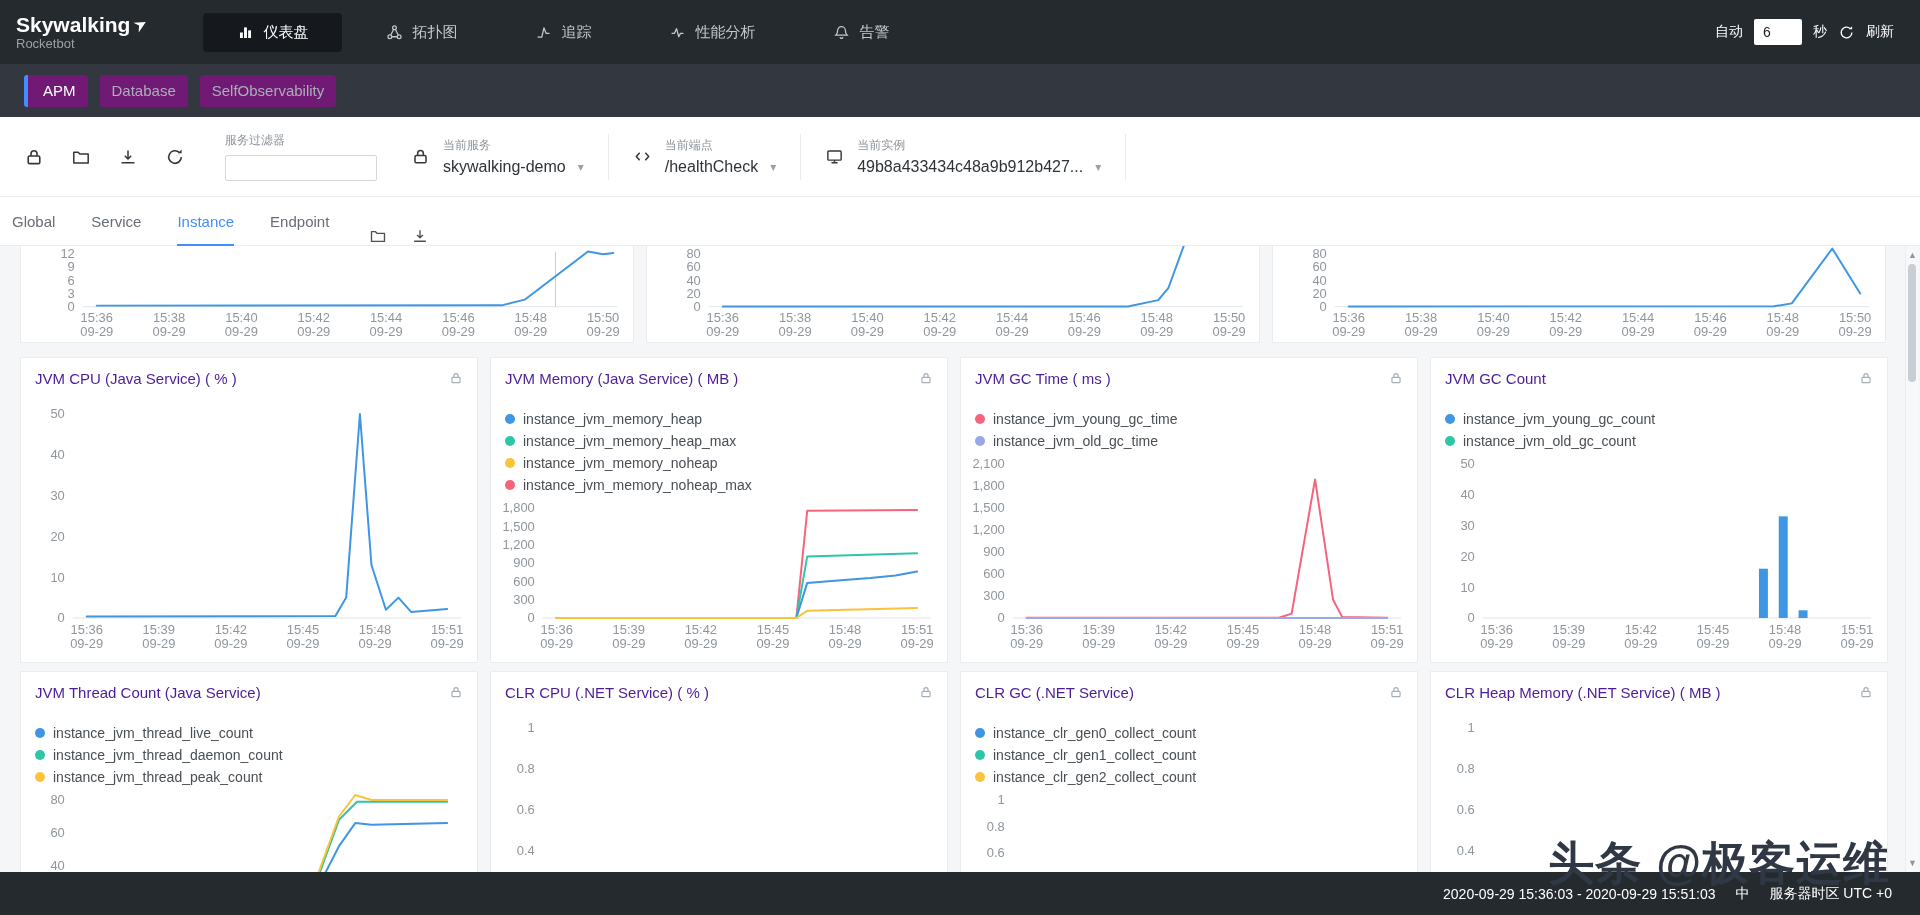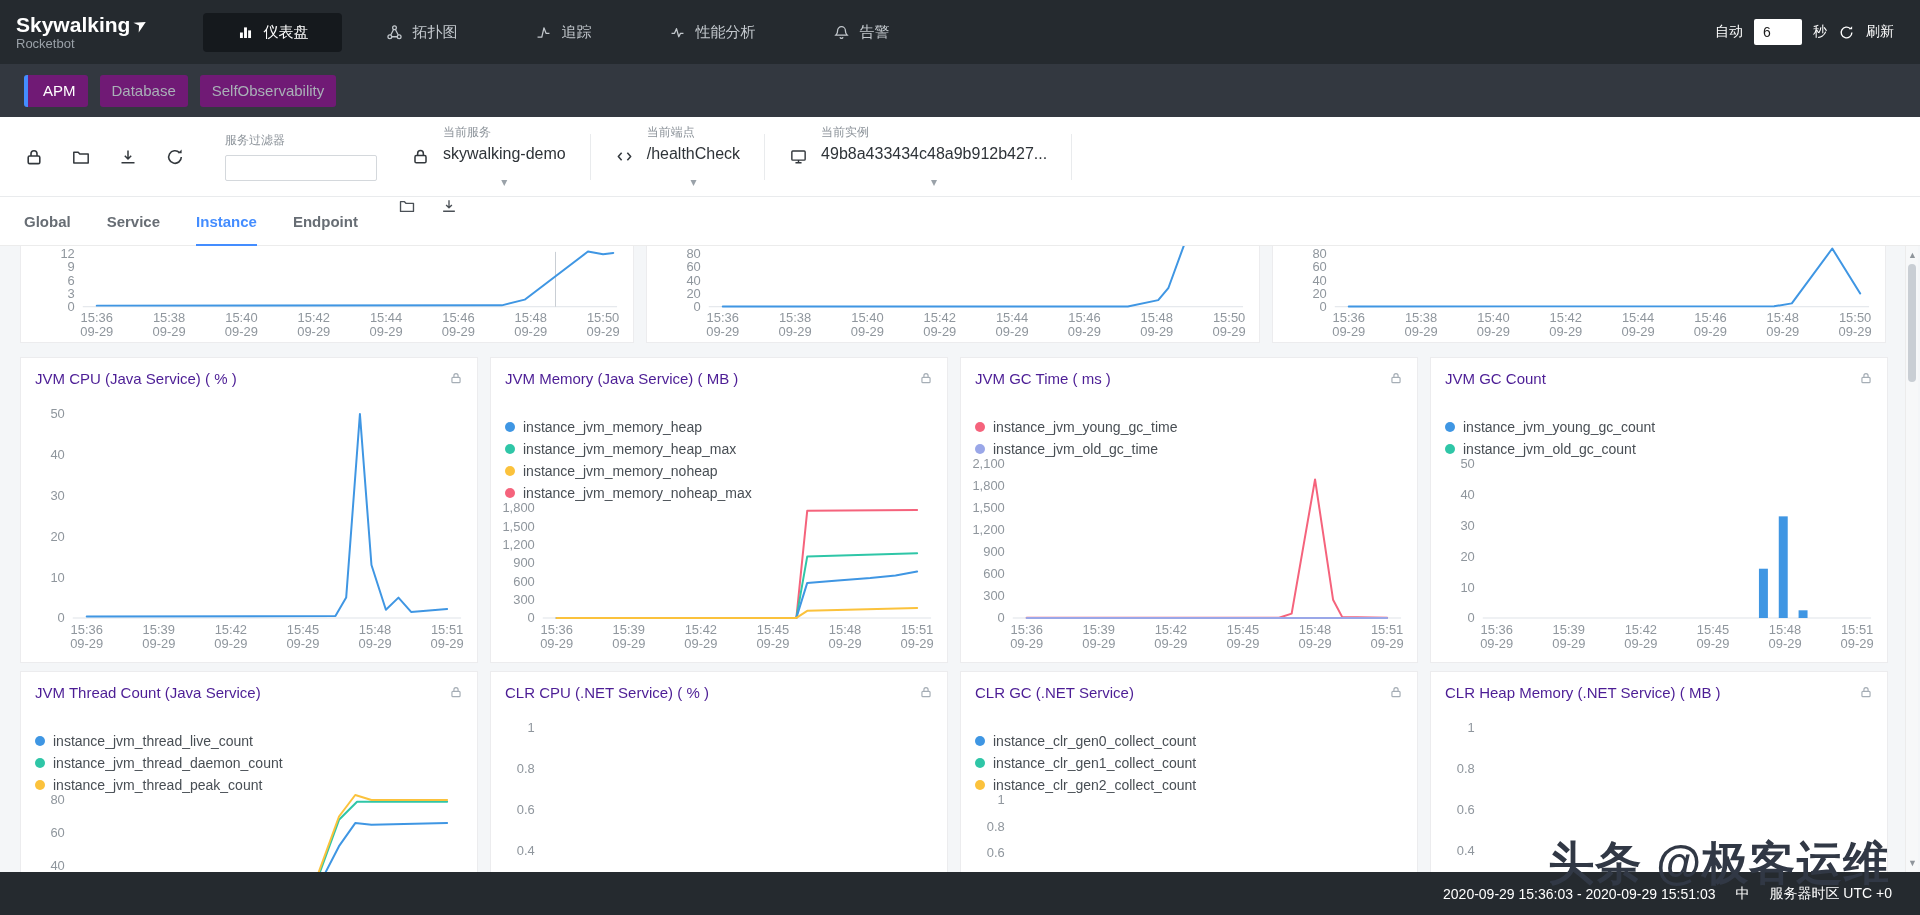--- a/index.html
+++ b/index.html
@@ -30,47 +30,47 @@
   .tool-icons { display:flex; gap:27px; align-items:center; color:#33383d; margin-right:40px; }
   .tool-icons span { cursor:pointer; display:flex; }
   .filter-group { display:flex; flex-direction:column; gap:6px; margin-right:34px; }
   .filter-label { font-size:12px; color:#8b9299; }
   .filter-input { width:152px; height:26px; border:1px solid #d4d8dc; border-radius:2px; font-family:inherit; padding:0 6px; }
   .tb-divider { width:1px; height:46px; background:#e9ebed; margin:0 24px; }
   .selector { display:flex; align-items:center; gap:13px; cursor:pointer; }
   .selector-icon { color:#33383d; display:flex; }
   .selector-col { display:flex; flex-direction:column; gap:4px; }
   .selector-label { font-size:12px; color:#8b9299; }
-  .selector-value-row { display:flex; align-items:center; gap:12px;flex-direction:column; }
+  .selector-value-row { display:flex; align-items:center; gap:12px; }
   .selector-value { font-size:16px; color:#2e3338; }
   .caret { color:#9aa2a9; font-size:12px; }
 
   
-  .tabrow { height:49px; background:#fff; border-bottom:1px solid #ececec; display:flex; align-items:flex-start; padding:0 24px; gap:36px;font-weight:bold; }
+  .tabrow { height:49px; background:#fff; border-bottom:1px solid #ececec; display:flex; align-items:flex-end; padding:0 12px; gap:36px; }
   .view-tab { font-size:15px; color:#676d74; height:100%; display:flex; align-items:center; cursor:pointer; position:relative; }
   .view-tab.active { color:#448dff; }
   .view-tab.active::after { content:""; position:absolute; bottom:-1px; left:0; right:0; height:2px; background:#448dff; }
   .tabrow-icons { display:flex; gap:24px; color:#4a5056; margin-left:4px; }
   .tabrow-icons span { cursor:pointer; display:flex; }
 
   
   .content { position:relative; height:626px; padding-left:20px; background:#f4f6f8; overflow:hidden; }
   .row { display:flex; gap:12px; }
   .row-1 { margin-bottom:14px; }
   .row-2 { margin-bottom:8px; }
   .panel { background:#fff; border:1px solid #ececee; }
   .panel-std { width:458px; height:306px; }
   .panel-mini { width:614px; height:97px; border-top:none; }
   .panel-header { height:40px; display:flex; align-items:center; justify-content:space-between; padding:0 14px; }
   .panel-title { font-size:15px; color:#4c1d95; }
   .panel-lock { cursor:pointer; }
   .panel-body { position:relative; height:264px; }
   .panel-mini .panel-body { height:95px; }
   .chart-svg { position:absolute; left:0; top:0; width:100%; height:100%; font-family:"Liberation Sans", sans-serif; }
-  .legend { position:absolute; top:12px; left:14px; display:flex; flex-direction:column; gap:4px; z-index:2;margin-top:8px; }
+  .legend { position:absolute; top:12px; left:14px; display:flex; flex-direction:column; gap:4px; z-index:2; }
   .legend-item { display:flex; align-items:center; gap:8px; font-size:14px; color:#484e54; height:18px; cursor:pointer; }
   .legend-dot { width:10px; height:10px; border-radius:50%; flex:none; }
 
   
   .footer { position:absolute; left:0; right:0; bottom:0; height:43px; background:#252a2f; display:flex; align-items:center; justify-content:flex-end; gap:20px; color:#fff; font-size:14px; padding:0 28px; z-index:10; }
   .footer .lang { cursor:pointer; }
   .watermark { position:absolute; right:30px; top:833px; font-size:46px; font-weight:800; color:#313845; letter-spacing:1px; z-index:99; white-space:nowrap; }
   .vscrollbar { position:absolute; top:246px; right:2px; width:13px; height:626px; background:#f7f8f9; border-left:1px solid #ececec; z-index:20; }
   .scroll-arrow { position:absolute; left:1px; width:11px; text-align:center; font-size:9px; color:#8f959b; cursor:pointer; }
   .scroll-arrow.up { top:4px; }

